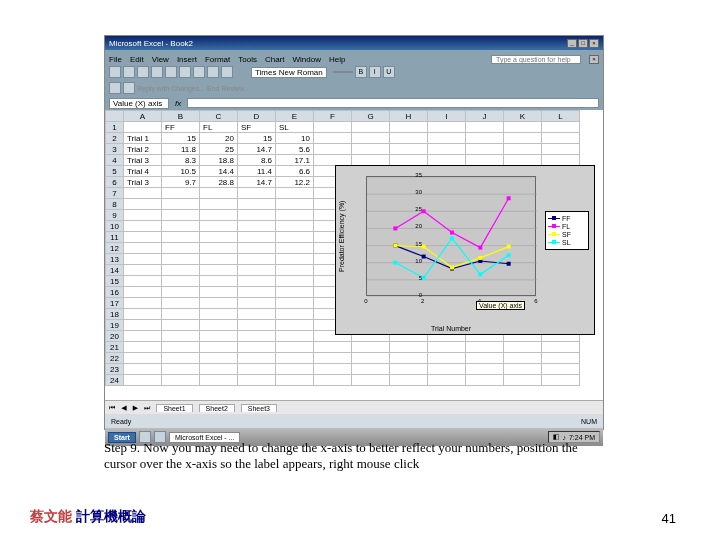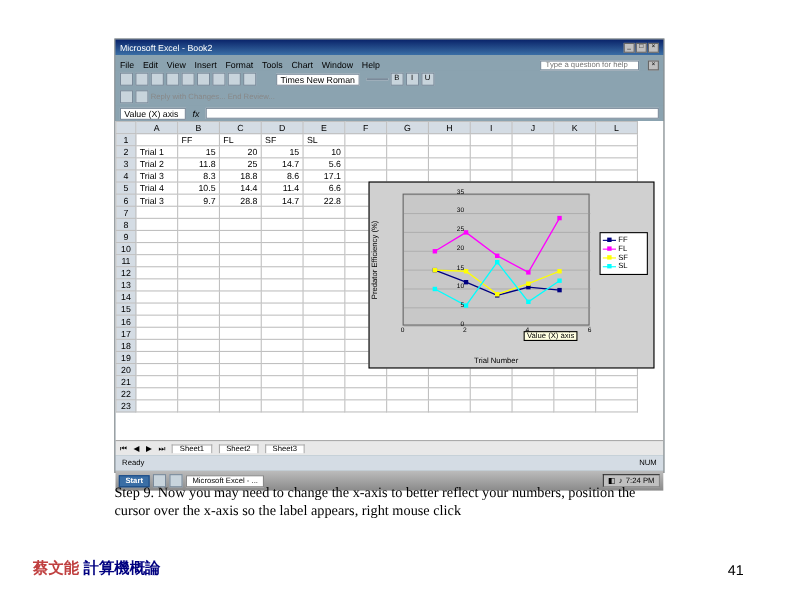--- a/index.html
+++ b/index.html
@@ -194,21 +194,21 @@
               <td class=""></td>
               <td class=""></td>
               <td class=""></td>
             </tr>
             <tr>
               <th class="rowhdr">6</th>
               <td class="">Trial 3</td>
               <td class="num">9.7</td>
               <td class="num">28.8</td>
               <td class="num">14.7</td>
-              <td class="num">22.8</td>
+              <td class="num">12.2</td>
               <td class=""></td>
               <td class=""></td>
               <td class=""></td>
               <td class=""></td>
               <td class=""></td>
               <td class=""></td>
               <td class=""></td>
             </tr>
             <tr>
               <th class="rowhdr">7</th>
@@ -445,20 +445,35 @@
               <td class=""></td>
               <td class=""></td>
               <td class=""></td>
               <td class=""></td>
               <td class=""></td>
               <td class=""></td>
               <td class=""></td>
             </tr>
             <tr>
               <th class="rowhdr">23</th>
+              <td class=""></td>
+              <td class=""></td>
+              <td class=""></td>
+              <td class=""></td>
+              <td class=""></td>
+              <td class=""></td>
+              <td class=""></td>
+              <td class=""></td>
+              <td class=""></td>
+              <td class=""></td>
+              <td class=""></td>
+              <td class=""></td>
+            </tr>
+            <tr>
+              <th class="rowhdr">24</th>
               <td class=""></td>
               <td class=""></td>
               <td class=""></td>
               <td class=""></td>
               <td class=""></td>
               <td class=""></td>
               <td class=""></td>
               <td class=""></td>
               <td class=""></td>
               <td class=""></td>

